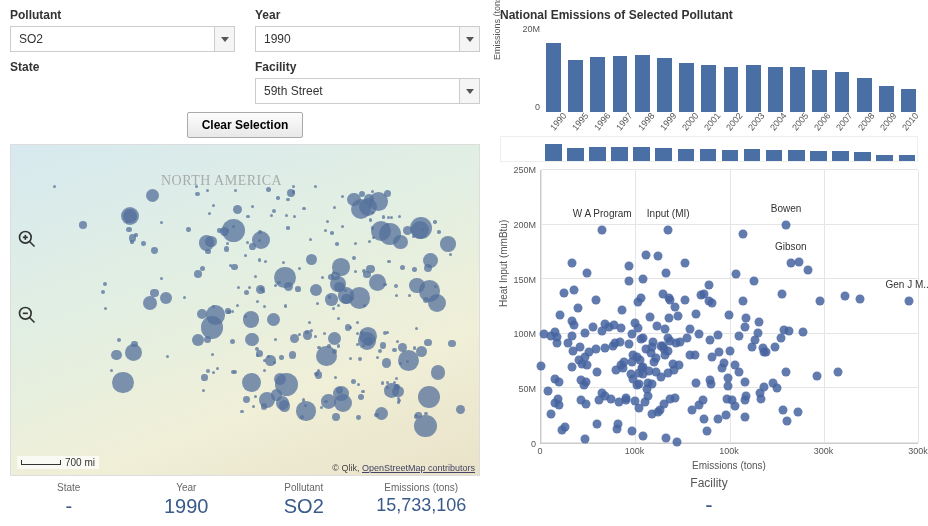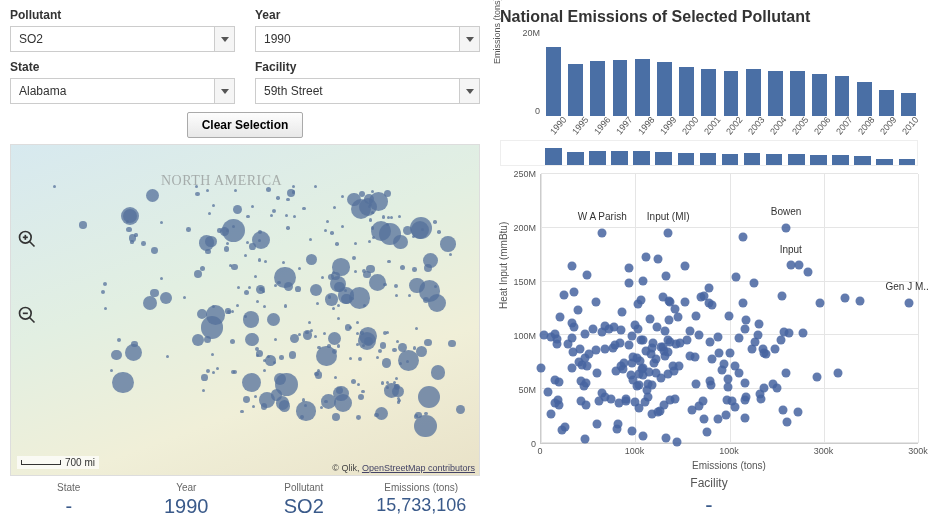--- a/index.html
+++ b/index.html
@@ -23,21 +23,21 @@
 .scale-bar { width: 40px; height: 5px; border: 1px solid #333; border-top: none; }
 .map-attr { position: absolute; bottom: 2px; right: 4px; font-size: 9px; color: #444; }
 .map-attr .link { text-decoration: underline; color: #446; }
 .map-points { position: absolute; inset: 0; }
 .pt { position: absolute; border-radius: 50%; background: rgba(84,112,155,0.75); }
 .summary-row { display: flex; margin-top: 6px; }
 .summary-item { flex: 1; text-align: center; }
 .summary-label { font-size: 10px; color: #666; }
 .summary-value { font-size: 20px; color: #3a5a8a; font-weight: 400; margin-top: 2px; }
 .summary-value.sm { font-size: 18px; }
-.chart-title { font-weight: bold; font-size: 16px; margin-bottom: 2px; }
+.chart-title { font-weight: bold; font-size: 12px; margin-bottom: 2px; }
 .bar-chart { position: relative; height: 88px; display: flex; }
 .bar-yaxis { width: 44px; position: relative; font-size: 9px; color: #555; text-align: right; padding-right: 4px; }
 .bar-yaxis .ytick { position: absolute; right: 4px; }
 .bar-ylabel { position: absolute; left: -8px; top: 50%; transform: rotate(-90deg) translateX(8px); transform-origin: left top; font-size: 9px; color: #555; white-space: nowrap; }
 .bar-area { flex: 1; position: relative; }
 .bars { position: absolute; inset: 0; display: flex; align-items: flex-end; gap: 2%; padding: 0 2px; }
 .bar { flex: 1; background: #4a6fa5; }
 .bar-xaxis { height: 28px; position: relative; display: flex; margin-left: 44px; }
 .bar-xlabel { flex: 1; font-size: 9px; color: #555; transform: rotate(-50deg); transform-origin: top left; white-space: nowrap; position: relative; top: 14px; left: 4px; }
 .mini-bars { height: 26px; display: flex; align-items: flex-end; gap: 1.5%; padding: 2px 2px 0 44px; border: 1px solid #eee; margin-top:-4px; }
@@ -77,24 +77,20 @@
         <label class="filter-label">Year</label>
         <div class="filter-select">
           <span>1990</span>
           <span class="caret"></span>
         </div>
       </div>
     </div>
     <div class="filters-row">
       <div class="filter-group">
         <label class="filter-label">State</label>
-        <div class="filter-select">
-          <span>Alabama</span>
-          <span class="caret"></span>
-        </div>
       </div>
       <div class="filter-group">
         <label class="filter-label">Facility</label>
         <div class="filter-select">
           <span>59th Street</span>
           <span class="caret"></span>
         </div>
       </div>
     </div>
     <div class="clear-row">
@@ -753,27 +749,27 @@
             <div class="sc-pt" style="left: 44.6836%; bottom: 57.7744%;"></div>
             <div class="sc-pt" style="left: 38.6569%; bottom: 38.4117%;"></div>
             <div class="sc-pt" style="left: 26.3193%; bottom: 30.4514%;"></div>
             <div class="sc-pt" style="left: 33.6949%; bottom: 33.6499%;"></div>
             <div class="sc-pt" style="left: 24.4787%; bottom: 23.5558%;"></div>
             <div class="sc-pt" style="left: 24.0545%; bottom: 39.8488%;"></div>
             <div class="sc-pt" style="left: 58.3748%; bottom: 16.2178%;"></div>
             <div class="sc-pt" style="left: 62.6019%; bottom: 20.281%;"></div>
             <div class="sc-pt" style="left: 47.2877%; bottom: 33.4638%;"></div>
             <div class="sc-pt" style="left: 16.25%; bottom: 78%;"></div>
-            <div class="sc-annot" style="left: 16.25%; bottom: 82%;">W A Parish</div>
+            <div class="sc-annot" style="left: 16.25%; bottom: 82%;">W A Program</div>
             <div class="sc-pt" style="left: 33.75%; bottom: 78%;"></div>
             <div class="sc-annot" style="left: 33.75%; bottom: 82%;">Input (MI)</div>
             <div class="sc-pt" style="left: 65%; bottom: 80%;"></div>
             <div class="sc-annot" style="left: 65%; bottom: 84%;">Bowen</div>
             <div class="sc-pt" style="left: 66.25%; bottom: 66%;"></div>
-            <div class="sc-annot" style="left: 66.25%; bottom: 70%;">Input</div>
+            <div class="sc-annot" style="left: 66.25%; bottom: 70%;">Gibson</div>
             <div class="sc-pt" style="left: 97.5%; bottom: 52%;"></div>
             <div class="sc-annot" style="left: 97.5%; bottom: 56%;">Gen J M...</div>
           </div>
       </div>
       <div class="sc-xaxis" id="sc-xaxis">
         <div class="sc-xlabel">Emissions (tons)</div>
       <div class="sc-tick-x" style="left: 0%;">0</div>
           <div class="sc-tick-x" style="left: 25%;">100k</div>
           <div class="sc-tick-x" style="left: 50%;">100k</div>
           <div class="sc-tick-x" style="left: 75%;">300k</div>

